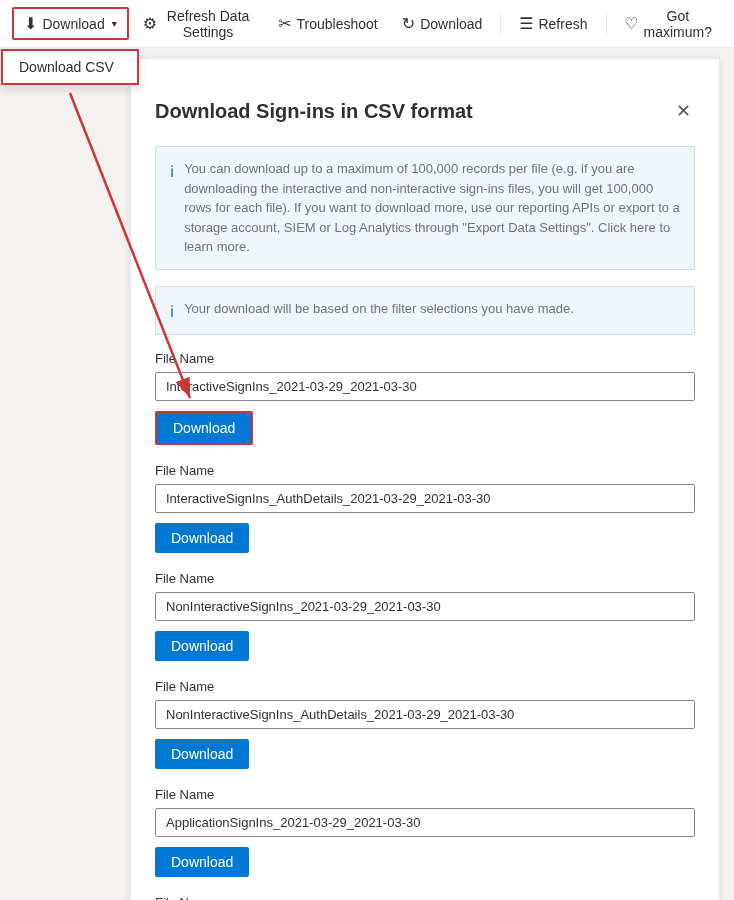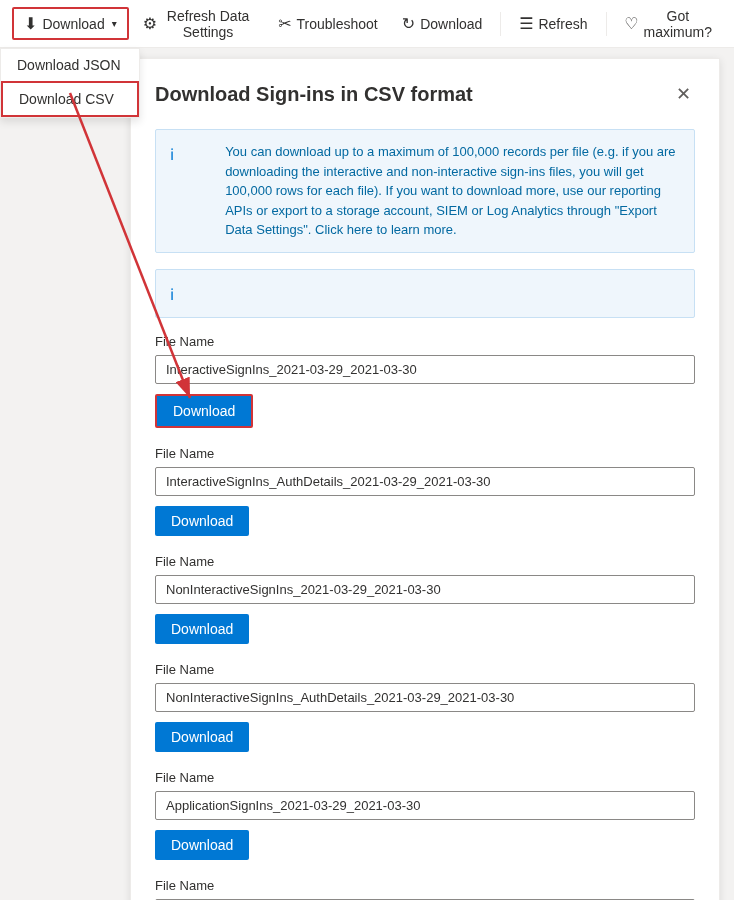--- a/index.html
+++ b/index.html
@@ -82,20 +82,21 @@
       box-shadow: 0 2px 8px rgba(0,0,0,0.1);
       padding: 20px 24px;
       position: relative;
     }
 
     .modal-header {
       display: flex;
       justify-content: space-between;
       align-items: center;
       margin-bottom: 20px;
+      margin-top: 17px;
     }
     .modal-title {
       font-size: 20px;
       font-weight: 600;
       color: #323130;
     }
     .close-btn {
       background: none;
       border: none;
       cursor: pointer;
@@ -116,23 +117,22 @@
       align-items: flex-start;
     }
     .info-icon {
       color: #0078d4;
       font-size: 16px;
       flex-shrink: 0;
       margin-top: 1px;
     }
     .info-text {
       font-size: 13px;
-      color: #0369a1;
+      color: #737373;
       line-height: 1.5;
-      margin-left: 41px;
     }
 
     
     .file-section {
       margin-bottom: 18px;
     }
     .file-label {
       font-size: 13px;
       color: #323130;
       margin-bottom: 6px;
@@ -202,21 +202,20 @@
 
   <div class="toolbar-divider"></div>
 
   <button class="toolbar-btn">
     <span class="icon">♡</span>
     <span>Got maximum?</span>
   </button>
 </div>
 
 <div class="dropdown-menu">
-  <div class="dropdown-item">Download JSON</div>
   <div class="dropdown-item red-border">Download CSV</div>
 </div>
 
 <svg class="arrow-svg" style="position:absolute;top:48px;left:0;width:300px;height:400px;pointer-events:none;z-index:300;">
   <defs>
     <marker id="arrowhead" markerWidth="8" markerHeight="6" refX="8" refY="3" orient="auto">
       <polygon points="0 0, 8 3, 0 6" fill="#d13438"></polygon>
     </marker>
   </defs>
   <line x1="70" y1="45" x2="190" y2="350" stroke="#d13438" stroke-width="2.5" marker-end="url(#arrowhead)"></line>
@@ -230,20 +229,21 @@
       <button class="close-btn">✕</button>
     </div>
 
     <div class="info-box">
       <span class="info-icon">ℹ</span>
       <p class="info-text">You can download up to a maximum of 100,000 records per file (e.g. if you are downloading the interactive and non-interactive sign-ins files, you will get 100,000 rows for each file). If you want to download more, use our reporting APIs or export to a storage account, SIEM or Log Analytics through "Export Data Settings". Click here to learn more.</p>
     </div>
 
     <div class="info-box">
       <span class="info-icon">ℹ</span>
+      <p class="info-text">Your download will be based on the filter selections you have made.</p>
     </div>
 
     <div id="file-sections">
         <div class="file-section"><div class="file-label">File Name</div><input type="text" class="file-input" readonly="" value="InteractiveSignIns_2021-03-29_2021-03-30" style=""><button class="download-btn highlighted">Download</button></div>
         <div class="file-section"><div class="file-label">File Name</div><input type="text" class="file-input" readonly="" value="InteractiveSignIns_AuthDetails_2021-03-29_2021-03-30" style=""><button class="download-btn">Download</button></div>
         <div class="file-section"><div class="file-label">File Name</div><input type="text" class="file-input" readonly="" value="NonInteractiveSignIns_2021-03-29_2021-03-30" style=""><button class="download-btn">Download</button></div>
         <div class="file-section"><div class="file-label">File Name</div><input type="text" class="file-input" readonly="" value="NonInteractiveSignIns_AuthDetails_2021-03-29_2021-03-30" style=""><button class="download-btn">Download</button></div>
         <div class="file-section"><div class="file-label">File Name</div><input type="text" class="file-input" readonly="" value="ApplicationSignIns_2021-03-29_2021-03-30" style=""><button class="download-btn">Download</button></div>
         <div class="file-section"><div class="file-label">File Name</div><input type="text" class="file-input" readonly="" value="MSISignIns_2021-03-29_2021-03-30" style=""></div>
       </div>

